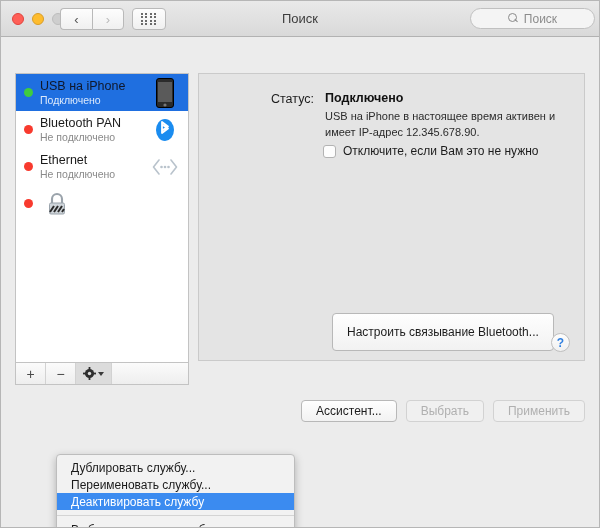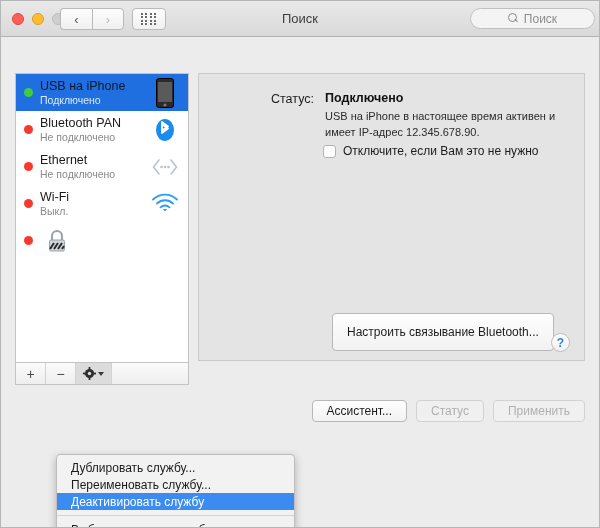--- a/index.html
+++ b/index.html
@@ -331,35 +331,20 @@
           <svg width="28" height="20" viewBox="0 0 28 20">
             <path d="M8 3 L2.5 10 L8 17" fill="none" stroke="#b9c3cc" stroke-width="1.6" stroke-linecap="round" stroke-linejoin="round"></path>
             <path d="M20 3 L25.5 10 L20 17" fill="none" stroke="#b9c3cc" stroke-width="1.6" stroke-linecap="round" stroke-linejoin="round"></path>
             <circle cx="10.5" cy="10" r="1.3" fill="#b9c3cc"></circle>
             <circle cx="14" cy="10" r="1.3" fill="#b9c3cc"></circle>
             <circle cx="17.5" cy="10" r="1.3" fill="#b9c3cc"></circle>
           </svg>
         </span>
       </div>
 
-      <div class="svc">
-        <span class="dot red"></span>
-        <span class="txt">
-          <div class="name">Wi-Fi</div>
-          <div class="sub">Выкл.</div>
-        </span>
-        <span class="ico">
-          <svg width="28" height="21" viewBox="0 0 28 21">
-            <path d="M2 6.5 A17 17 0 0 1 26 6.5" fill="none" stroke="#2a9df4" stroke-width="1.8" stroke-linecap="round"></path>
-            <path d="M6 10.5 A11.5 11.5 0 0 1 22 10.5" fill="none" stroke="#2a9df4" stroke-width="1.8" stroke-linecap="round"></path>
-            <path d="M9.5 14.3 A6.5 6.5 0 0 1 18.5 14.3" fill="none" stroke="#2a9df4" stroke-width="1.8" stroke-linecap="round"></path>
-            <path d="M14 18.5 l-2.2 -2.6 h4.4 z" fill="#2a9df4"></path>
-          </svg>
-        </span>
-      </div>
 
       <div class="svc">
         <span class="dot red"></span>
         <span class="ico">
           <svg width="24" height="28" viewBox="0 0 24 28">
             <path d="M7 13 V9 a5 5 0 0 1 10 0 v4" fill="none" stroke="#9aa3ab" stroke-width="2.1"></path>
             <rect x="4.5" y="13" width="15" height="11" rx="1.5" fill="#cfd5da" stroke="#9aa3ab" stroke-width="1"></rect>
             <path d="M5 22 L9 16 M9 22 L13 16 M13 22 L17 16 M17 22 L19 19" stroke="#2b2b2b" stroke-width="2"></path>
           </svg>
         </span>
@@ -395,21 +380,21 @@
         <span id="disable-box"></span>
         <span id="disable-text">Отключите, если Вам это не нужно</span>
       </div>
 
       <div id="bt-button">Настроить связывание Bluetooth...</div>
       <div id="help-button">?</div>
     </div>
 
     <div id="actions">
       <div class="abtn">Ассистент...</div>
-      <div class="abtn disabled">Статус</div>
+      <div class="abtn disabled">Выбрать</div>
       <div class="abtn disabled">Применить</div>
     </div>
 
     <div id="ctxmenu">
       <div class="mi">Дублировать службу...</div>
       <div class="mi">Переименовать службу...</div>
       <div class="mi hl">Деактивировать службу</div>
       <div class="msep"></div>
       <div class="mi">Выбрать порядок служб...</div>
 

